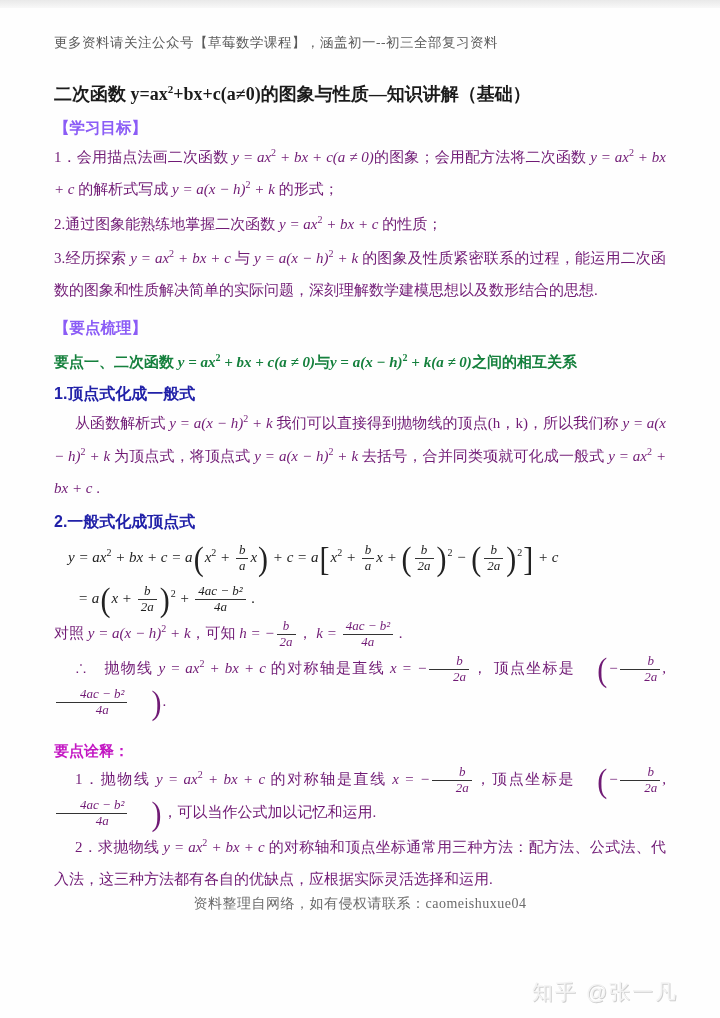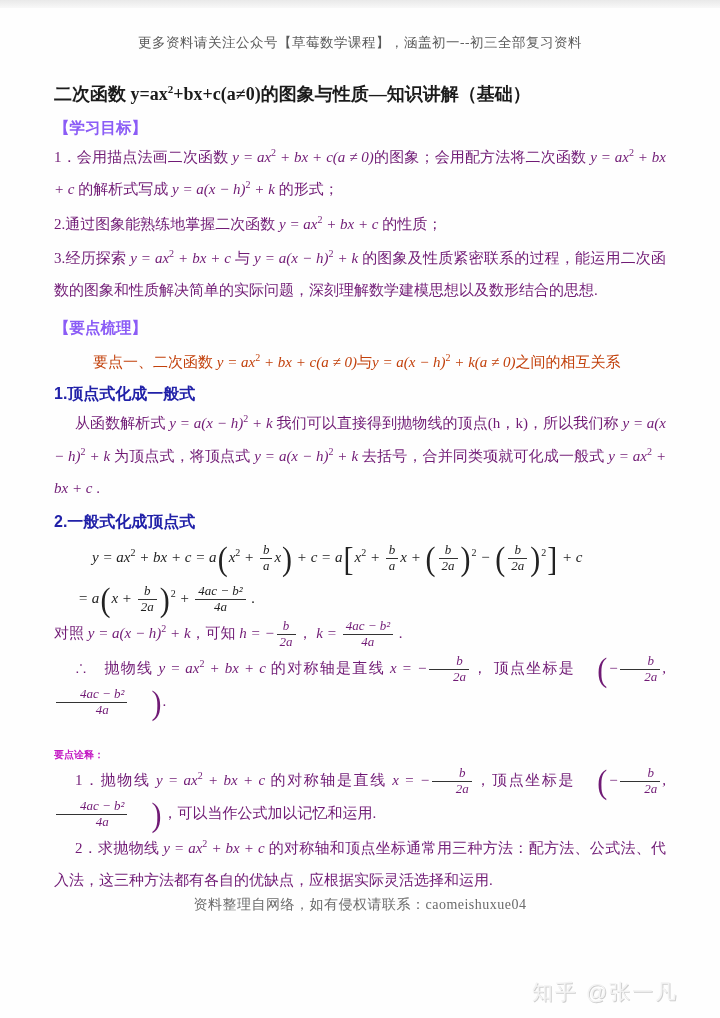--- a/index.html
+++ b/index.html
@@ -5,36 +5,36 @@
   html,body{margin:0;padding:0;}
   body{
     width:720px;height:1018px;
     background:#fefefe;
     font-family:"Liberation Serif","DejaVu Serif",serif;
     color:#333;position:relative;overflow:hidden;
   }
   .edge-top{height:8px;background:linear-gradient(#e9e9e9,#f8f8f8);}
   .content{padding:0 54px;}
 
-  .doc-header{margin-top:26px;text-align:center;font-size:13.5px;color:#5a5a5a;letter-spacing:.5px;}
+  .doc-header{margin-top:26px;text-align:left;font-size:13.5px;color:#5a5a5a;letter-spacing:.5px;}
   .doc-title{margin-top:30px;text-align:left;font-size:18px;font-weight:700;color:#1b1b1b;}
   .doc-title .sg-sup{font-size:11px;}
 
   .h-green{margin-top:12px;font-size:15.5px;font-weight:700;color:#8b5cf6;
            font-family:"Liberation Sans","DejaVu Sans",sans-serif;}
   .h-blue{margin-top:8px;font-size:16px;font-weight:700;color:#2121a8;
           font-family:"Liberation Sans","DejaVu Sans",sans-serif;}
-  .h-orange{margin-top:10px;font-size:15px;font-weight:400;color:#c2410c;line-height:1.8;margin-left:39px;}
-  .h-magenta{margin-top:30px;font-size:10px;font-weight:700;color:#c317c3;
+  .h-orange{margin-top:10px;font-size:15px;font-weight:700;color:#15803d;line-height:1.8;}
+  .h-magenta{margin-top:24px;font-size:15px;font-weight:700;color:#c317c3;
              font-family:"Liberation Sans","DejaVu Sans",sans-serif;}
 
   .para{font-size:15px;line-height:2.15;text-align:justify;margin:2px 0 0 0;color:#701a75;}
   .indent{text-indent:1.4em;}
 
-  .mathline{margin-top:10px;margin-left:38px;font-size:15px;color:#222;}
+  .mathline{margin-top:10px;margin-left:14px;font-size:15px;color:#222;}
   .mathline.shift{margin-left:24px;}
 
   
   .sg-txt{font-style:normal;}
   .sg-m{font-style:italic;font-family:"Liberation Serif","DejaVu Serif",serif;}
   .sg-sup{font-size:10px;vertical-align:super;line-height:0;font-style:normal;}
   .sg-frac{display:inline-block;vertical-align:middle;text-align:center;line-height:1.15;
            margin:0 2px;font-style:italic;}
   .sg-num,.sg-den{display:block;font-size:13px;padding:0 3px;}
   .sg-den{border-top:1px solid #333;}

